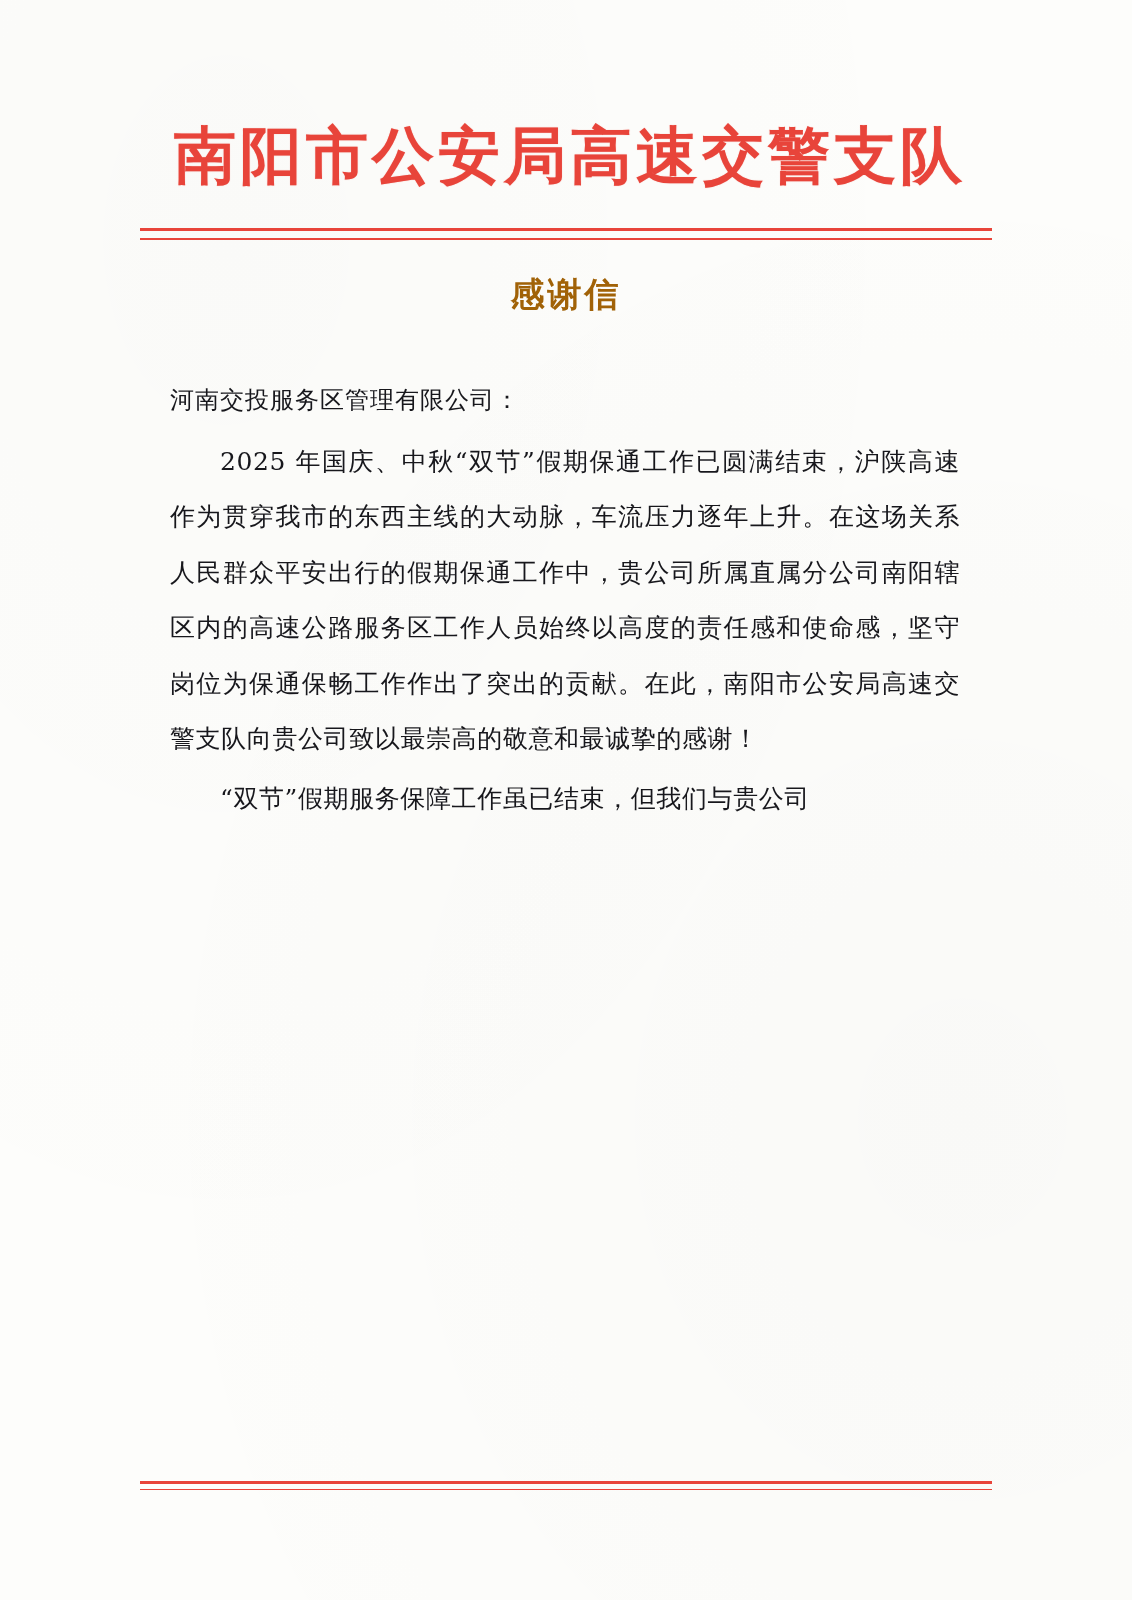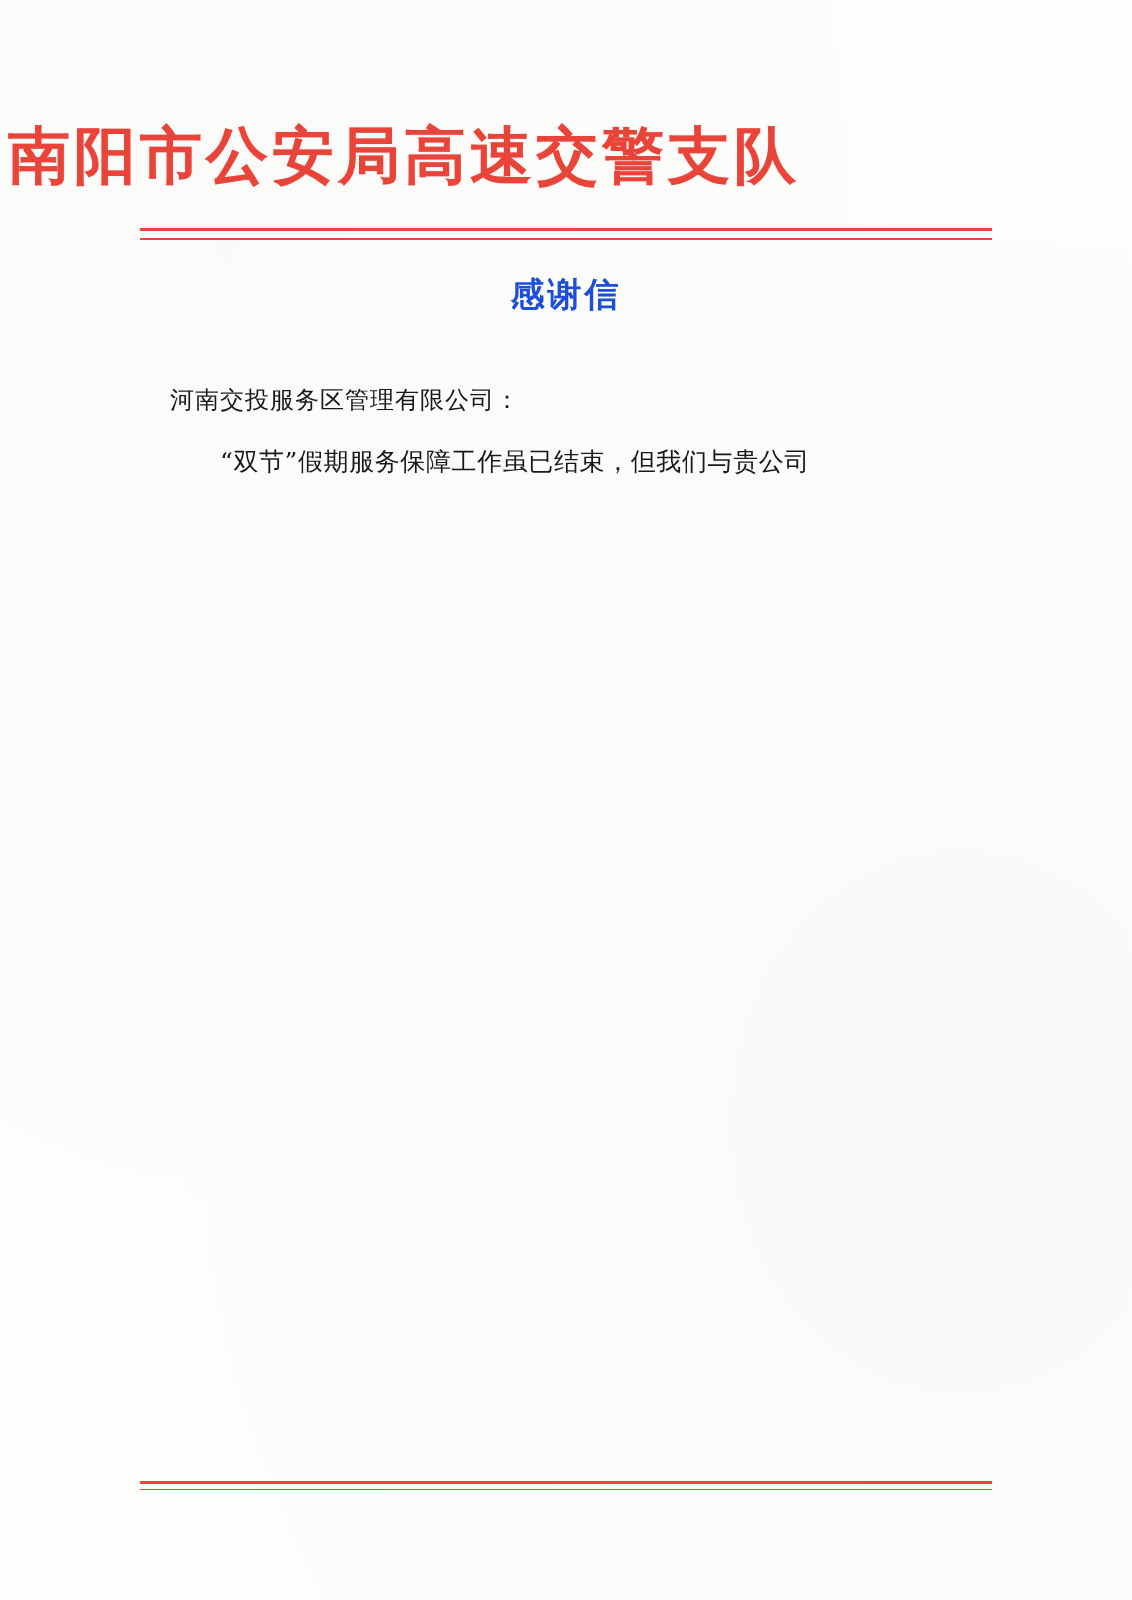--- a/index.html
+++ b/index.html
@@ -29,20 +29,21 @@
       radial-gradient(ellipse at 20% 15%, rgba(0,0,0,0.012), rgba(0,0,0,0) 60%),
       radial-gradient(ellipse at 85% 70%, rgba(0,0,0,0.015), rgba(0,0,0,0) 65%);
     pointer-events: none;
   }
 
   .letterhead {
     position: absolute;
     top: 120px;
     left: 8px;
     right: 0;
+    text-align: center;
   }
 
   .letterhead-title {
     font-family: "DejaVu Serif", "Liberation Serif", serif;
     font-weight: bold;
     font-size: 62px;
     letter-spacing: 4px;
     color: #e8443a;
     line-height: 1.15;
     text-shadow: 0 0 1px rgba(232,68,58,0.45);
@@ -65,21 +66,21 @@
 
   .doc-title {
     position: absolute;
     top: 272px;
     left: 0;
     right: 0;
     text-align: center;
     font-size: 34px;
     font-weight: bold;
     letter-spacing: 3px;
-    color: #1d4ed8;
+    color: #a16207;
     font-family: "DejaVu Serif", "Liberation Serif", serif;
   }
 
   .body-area {
     position: absolute;
     top: 378px;
     left: 170px;
     width: 790px;
   }
 
@@ -129,20 +130,21 @@
   </div>
 
   <div class="rule-red-thick" style="top: 228px;"></div>
   <div class="rule-red-thin" style="top: 238px;"></div>
 
   <div class="doc-title">感谢信</div>
 
   <div class="body-area">
     <div class="salutation">河南交投服务区管理有限公司：</div>
 
+    <p class="para">2025 年国庆、中秋“双节”假期保通工作已圆满结束，沪陕高速作为贯穿我市的东西主线的大动脉，车流压力逐年上升。在这场关系人民群众平安出行的假期保通工作中，贵公司所属直属分公司南阳辖区内的高速公路服务区工作人员始终以高度的责任感和使命感，坚守岗位为保通保畅工作作出了突出的贡献。在此，南阳市公安局高速交警支队向贵公司致以最崇高的敬意和最诚挚的感谢！</p>
 
 
     <p class="para">“双节”假期服务保障工作虽已结束，但我们与贵公司</p>
   </div>
 
   <div class="footer-rules">
     <div class="r1"></div>
     <div class="r2"></div>
   </div>
 </div>

